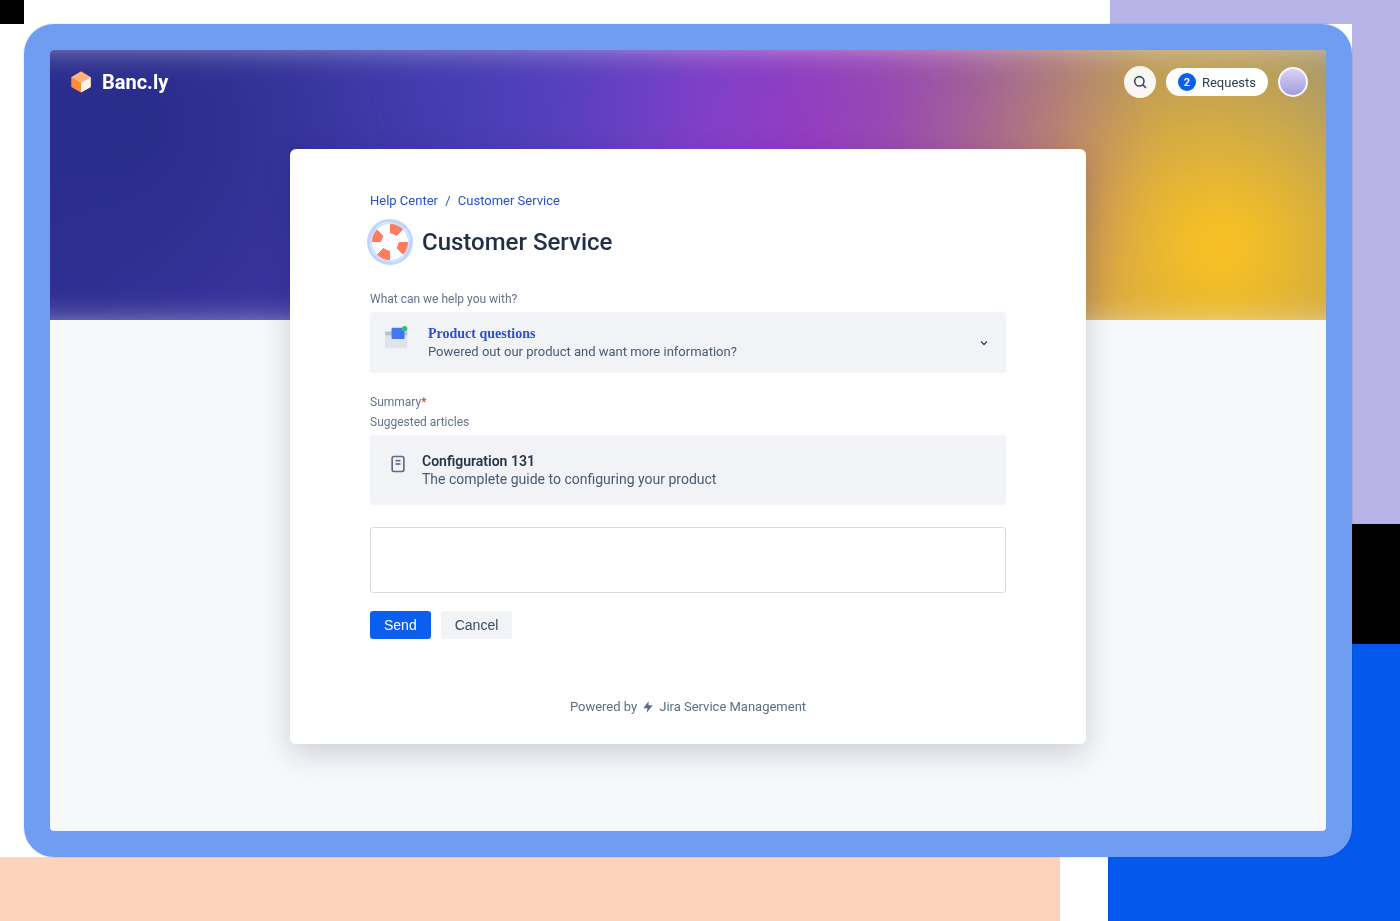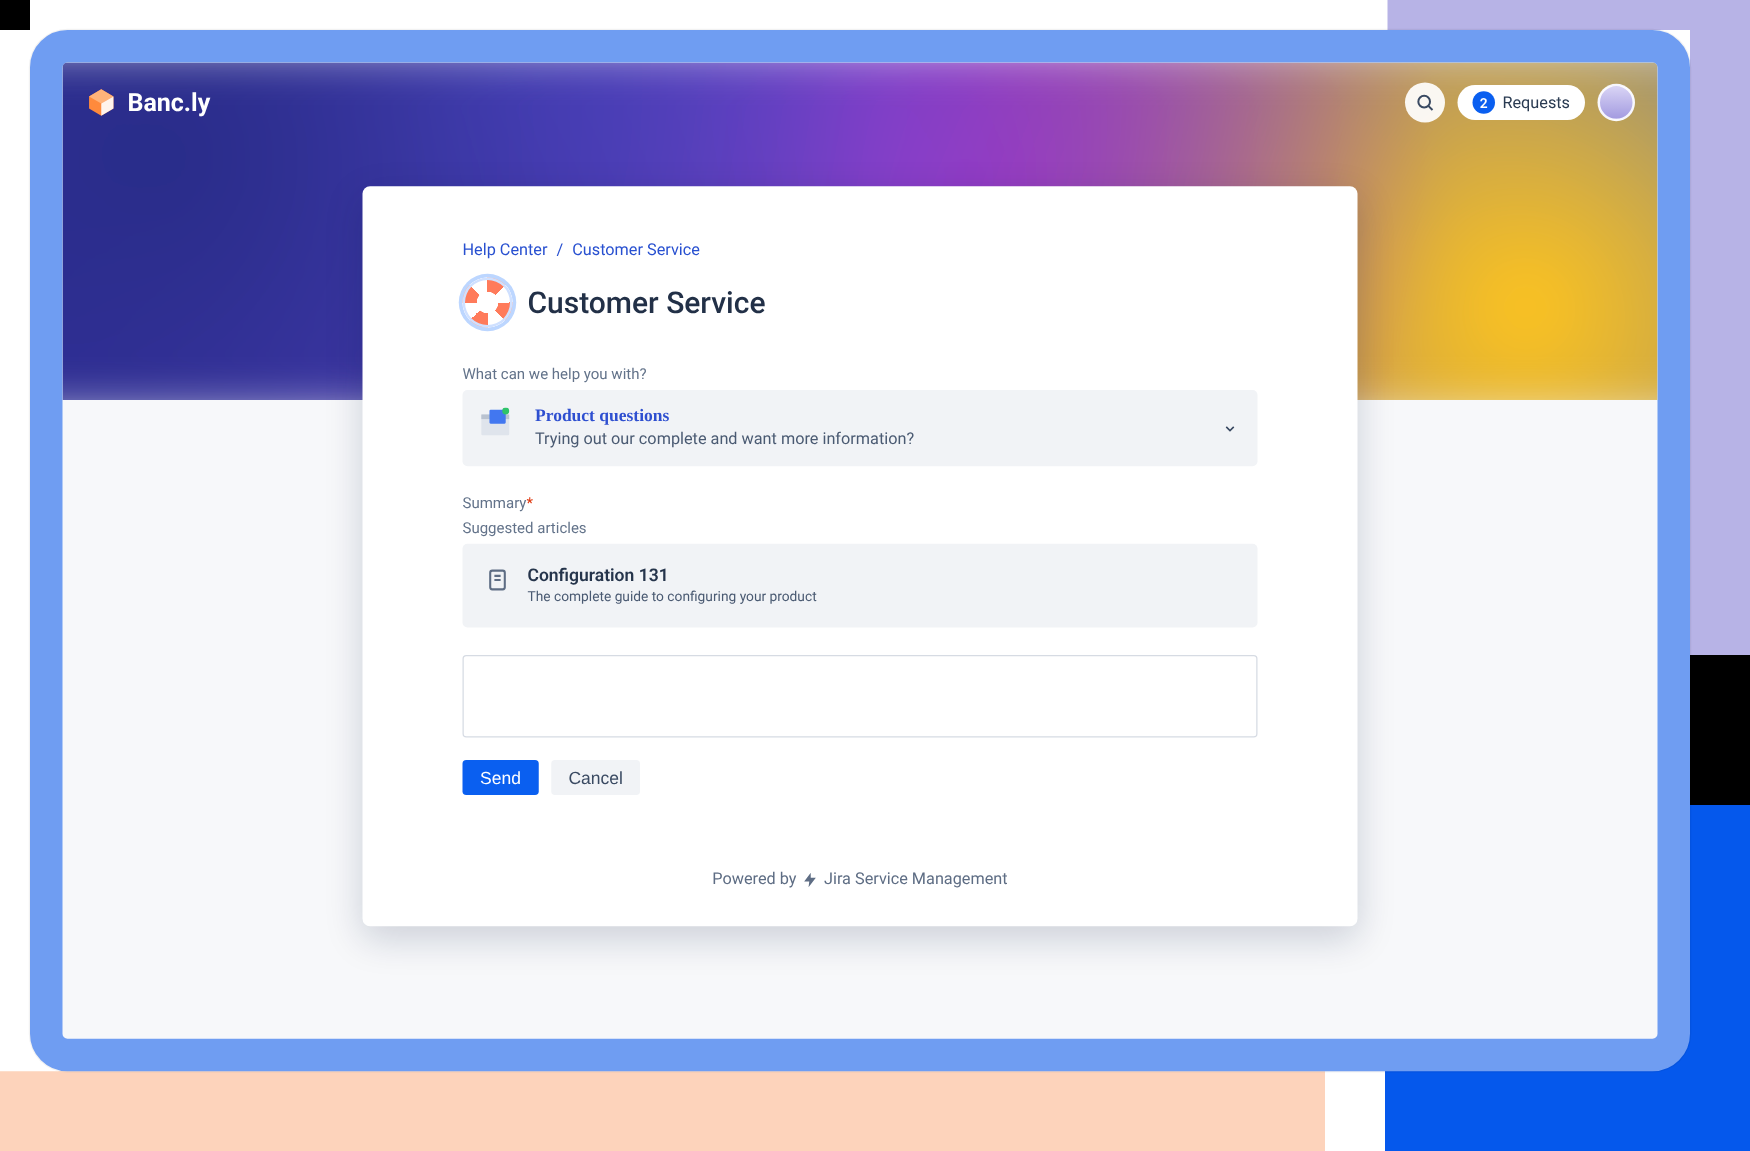--- a/index.html
+++ b/index.html
@@ -107,21 +107,21 @@
   .text-input {
     width:100%; height:34px; border:2px solid #1f6fff; border-radius:3px;
     padding:0 10px; font-size:14px; color:#1d2b40; outline:none; margin-bottom:20px;
   }
 
   .suggested-card {
     background:#f1f3f6; border-radius:4px; padding:18px 18px;
     display:flex; gap:14px; align-items:flex-start; cursor:pointer; margin-bottom:22px;
   }
   .sug-title { font-size:14px; font-weight:600; color:#25344b; margin-bottom:2px; }
-  .sug-sub   { font-size:11px; color:#4a5a72; }
+  .sug-sub   { font-size:14px; color:#4a5a72; }
 
   .textarea {
     width:100%; height:66px; border:1px solid #d6dbe3; border-radius:3px; resize:none;
     padding:8px 10px; font-size:14px; color:#1d2b40; outline:none; margin-bottom:14px;
   }
 
   .btn-row { display:flex; gap:10px; }
   .btn-primary {
     background:#0a5ff0; color:#fff; border:none; border-radius:3px;
     font-size:14px; padding:6px 14px; cursor:pointer;
@@ -190,21 +190,21 @@
     <div class="form-label">What can we help you with?</div>
     <div class="select-box">
       <svg class="req-icon" viewBox="0 0 32 28">
         <rect x="1" y="6" width="24" height="18" rx="1" fill="#dfe4ec"></rect>
         <rect x="1" y="6" width="24" height="4" fill="#b9c2d0"></rect>
         <rect x="8" y="2" width="14" height="12" rx="1" fill="#4277f0"></rect>
         <circle cx="22" cy="3" r="3" fill="#2fc36a"></circle>
       </svg>
       <div>
         <div class="select-title">Product questions</div>
-        <div class="select-sub">Trying out our complete and want more information?</div>
+        <div class="select-sub">Powered out our product and want more information?</div>
       </div>
       <svg class="chev" width="12" height="12" viewBox="0 0 24 24" fill="none" stroke="#3a4a62" stroke-width="2.5">
         <polyline points="6 9 12 15 18 9"></polyline>
       </svg>
     </div>
 
     <div class="form-label">
       <span>Summary</span><span class="req-star">*</span>
     </div>
 

